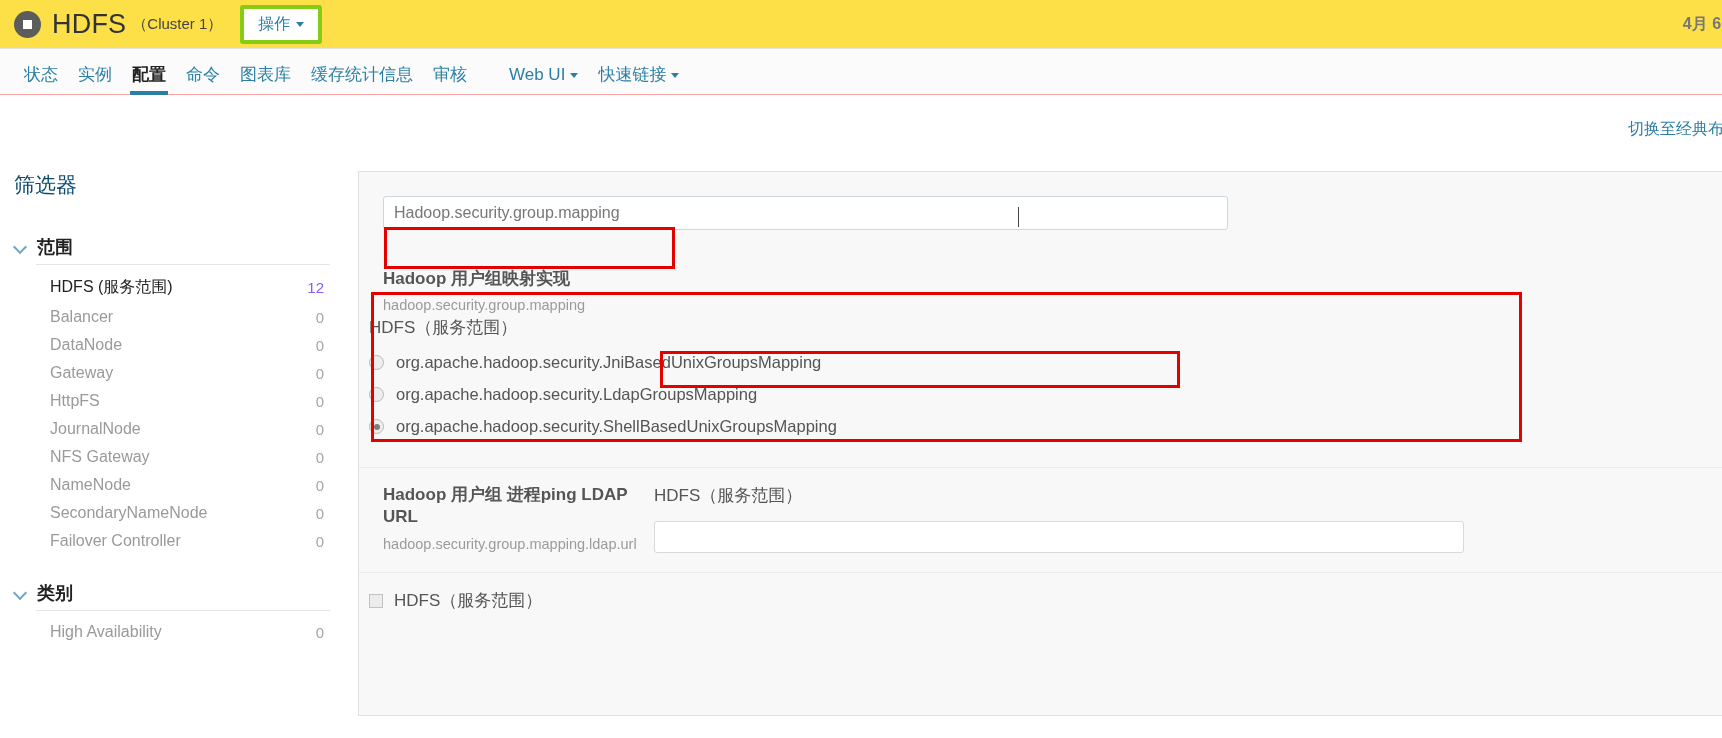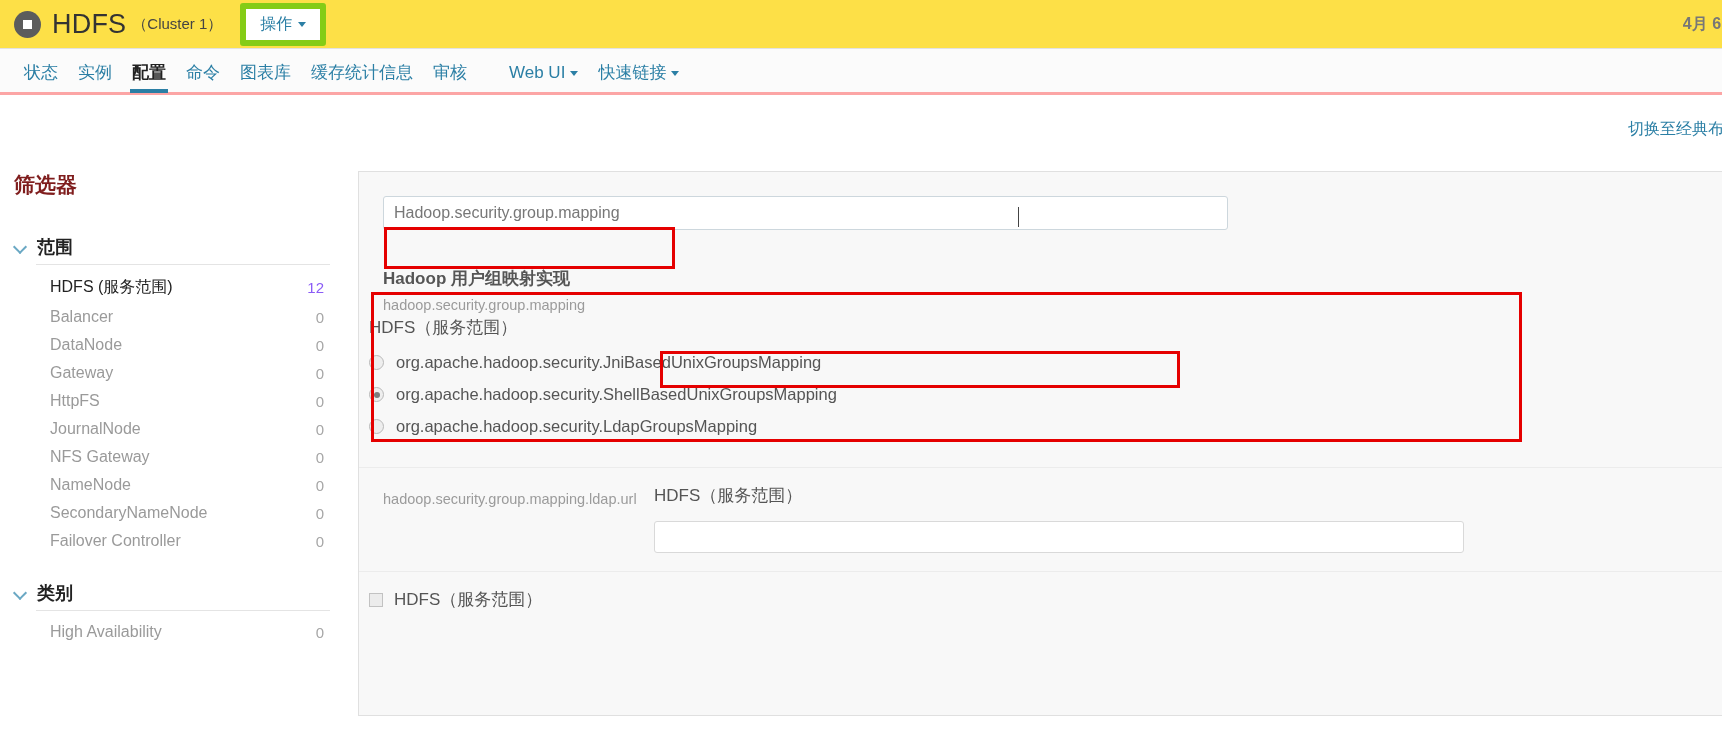--- a/index.html
+++ b/index.html
@@ -48,21 +48,21 @@
   }
   .svc-cluster {
     font-size: 15px;
     color: #444;
     margin-left: 6px;
     white-space: nowrap;
   }
   .action-btn {
     margin-left: 18px;
     background: #fff;
-    border: 6px solid #84cc16;
+    border: 4px solid #84cc16;
     border-radius: 3px;
     color: #2b7fa5;
     font-size: 16px;
     padding: 7px 14px 8px 14px;
     cursor: pointer;
     white-space: nowrap;
     line-height: 1;
   }
   .action-btn .caret {
     display: inline-block;
@@ -79,21 +79,21 @@
     font-size: 16px;
     font-weight: bold;
     color: #777;
     white-space: nowrap;
   }
 
   
   .navbar {
     height: 46px;
     background: #fbfbfb;
-    border-bottom: 3px solid #fca5a5;
+    border-bottom: 1px solid #fca5a5;
     display: flex;
     align-items: flex-end;
     padding: 0 14px;
     box-sizing: border-box;
   }
   .nav-item {
     font-size: 17px;
     color: #2b7fa5;
     padding: 0 10px 11px 10px;
     cursor: pointer;
@@ -146,22 +146,22 @@
 
   
   .sidebar {
     width: 330px;
     flex: none;
     padding: 14px 0 0 14px;
     box-sizing: border-box;
   }
   .filters-title {
     font-size: 21px;
-    font-weight: bold;
-    color: #7f1d1d;
+    font-weight: normal;
+    color: #0c4a6e;
     margin: 0 0 36px 0;
   }
   .facet-head {
     display: flex;
     align-items: center;
     font-size: 18px;
     font-weight: bold;
     color: #222;
     cursor: pointer;
     margin-bottom: 2px;
@@ -471,32 +471,33 @@
           <div class="cfg-name">Hadoop 用户组映射实现</div>
           <div class="cfg-prop">hadoop.security.group.mapping</div>
         </div>
         <div class="cfg-value">
           <div class="scope-label">HDFS（服务范围）</div>
           <label class="radio-opt">
             <span class="radio"></span>
             <span class="radio-text">org.apache.hadoop.security.JniBasedUnixGroupsMapping</span>
           </label>
           <label class="radio-opt">
+            <span class="radio"></span>
+            <span class="radio-text">org.apache.hadoop.security.LdapGroupsMapping</span>
+          </label>
+          <label class="radio-opt">
             <span class="radio on"></span>
             <span class="radio-text">org.apache.hadoop.security.ShellBasedUnixGroupsMapping</span>
           </label>
-          <label class="radio-opt">
-            <span class="radio"></span>
-            <span class="radio-text">org.apache.hadoop.security.LdapGroupsMapping</span>
-          </label>
         </div>
       </div>
 
       <div class="cfg-row">
         <div class="cfg-label">
+          <div class="cfg-name">Hadoop 用户组 进程ping LDAP URL</div>
           <div class="cfg-prop">hadoop.security.group.mapping.ldap.url</div>
         </div>
         <div class="cfg-value">
           <div class="scope-label">HDFS（服务范围）</div>
           <input class="text-input" type="text" value="" style="">
         </div>
       </div>
 
       <div class="cfg-row">
         <div class="cfg-value">

